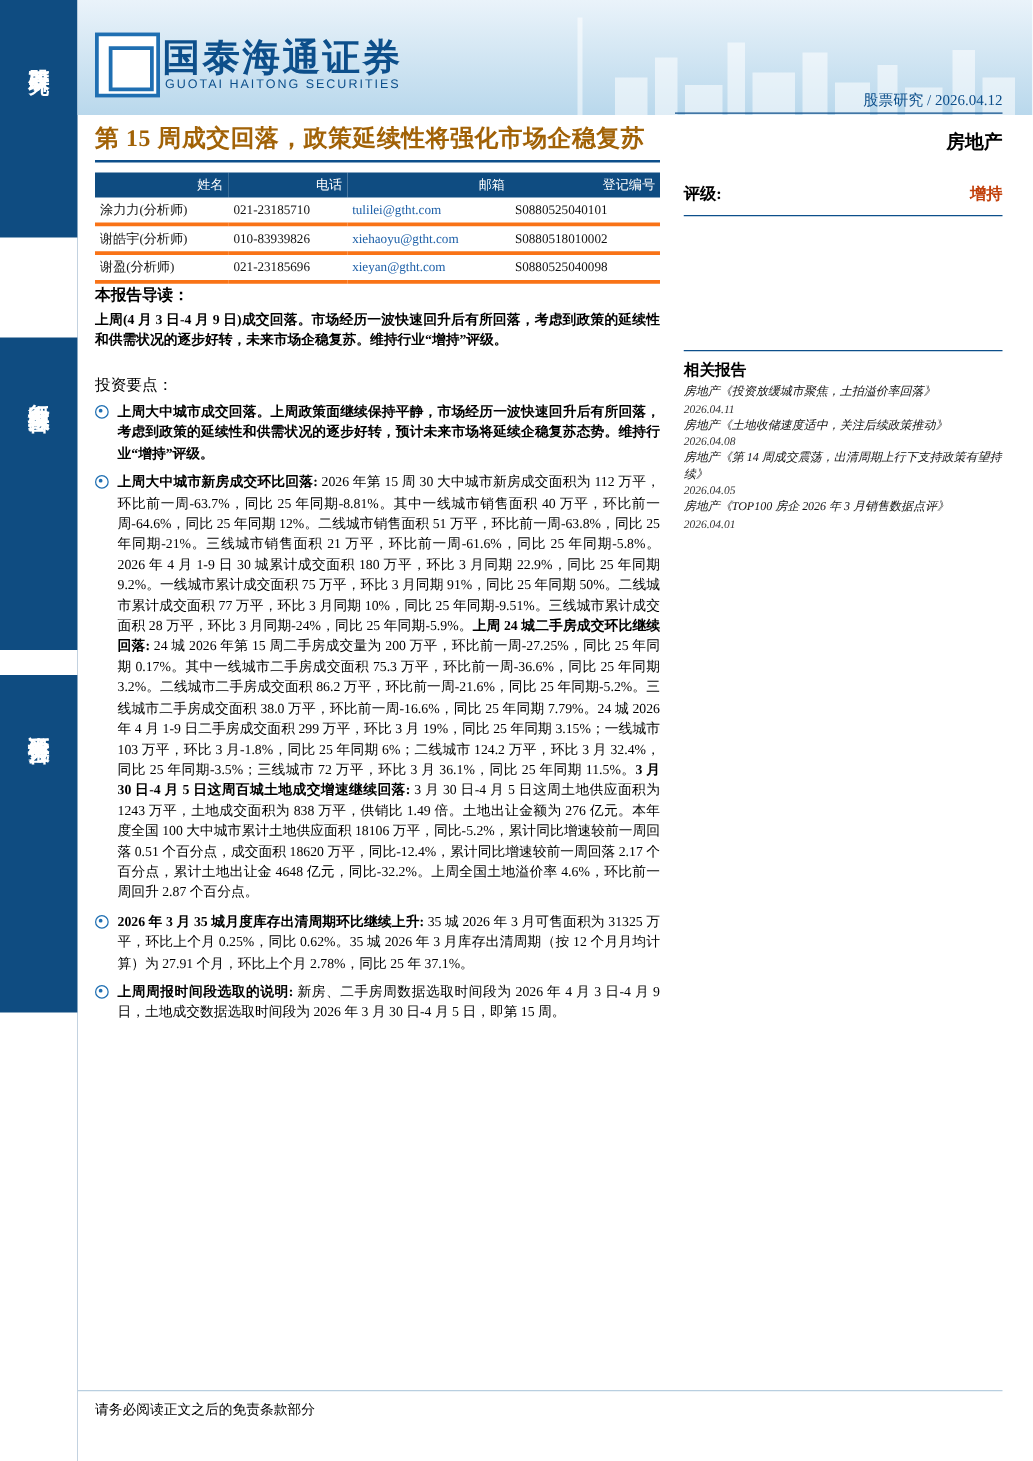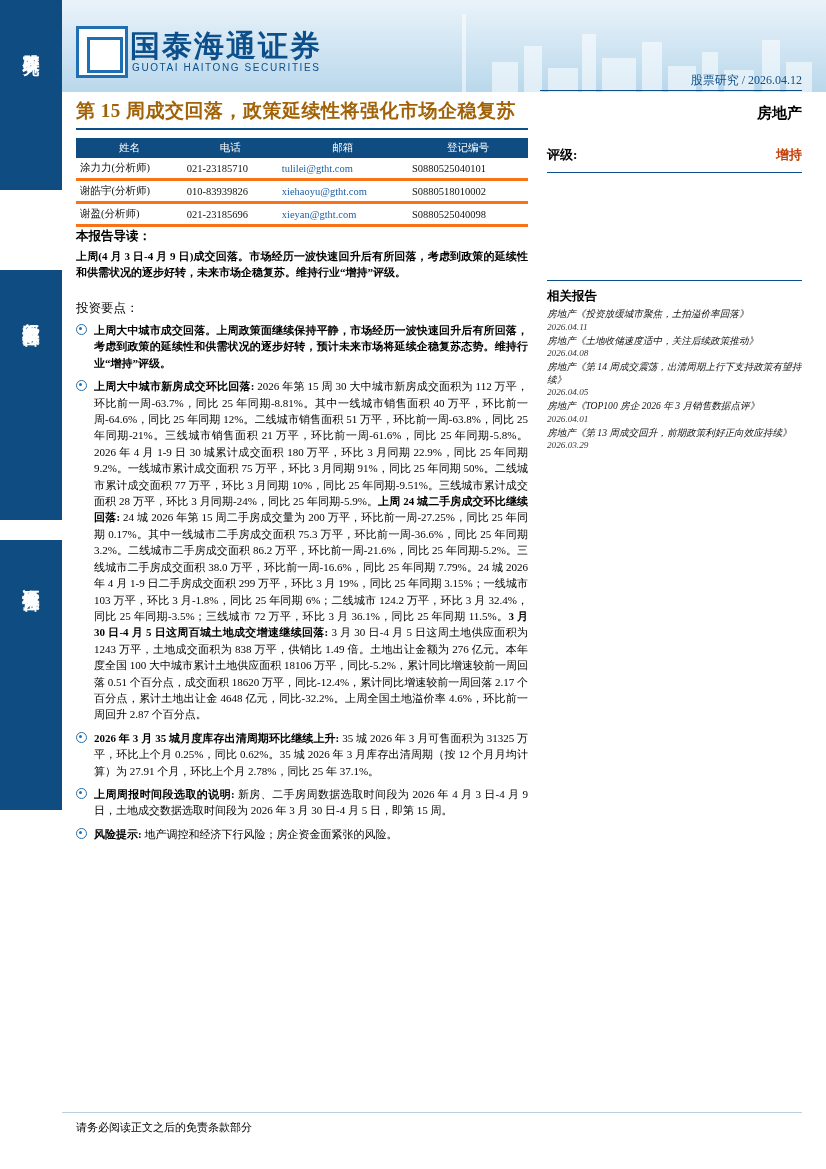--- a/index.html
+++ b/index.html
@@ -20,21 +20,21 @@
 
   .hdr-right{position:absolute;right:24px;top:72px;font-family:"Liberation Serif",serif;font-size:12px;color:#0d4f8b;}
   .hdr-right .sep{color:#0d4f8b;}
 
   .hdr-rule{position:absolute;left:540px;top:90px;width:262px;height:1px;background:#0d4f8b;}
   .doc-title{position:absolute;left:76px;top:98px;width:450px;font-size:19px;font-weight:bold;color:#a16207;font-family:"Liberation Serif",serif;letter-spacing:0.5px;}
   .title-underline{position:absolute;left:76px;top:128px;width:452px;height:2px;background:#0d4f8b;}
 
   
   .an-table{position:absolute;left:76px;top:138px;width:452px;font-size:10px;font-family:"Liberation Serif",serif;border-collapse:collapse;}
-  .an-table th{background:#0f4c81;color:#fff;font-weight:normal;padding:3px 4px;text-align:center;font-size:10.5px;}
+  .an-table th{background:#0f4c81;color:#fff;font-weight:normal;padding:3px 4px;text-align:right;font-size:10.5px;}
   .an-table td{padding:3px 4px;border-bottom:3px solid #f97316;color:#111;font-size:10.5px;}
   .an-table td.mail{color:#1c5fa8;}
   .an-table .c1{width:112px;}
   .an-table .c2{width:94px;}
   .an-table .c3{width:128px;}
   .an-table .c4{width:118px;}
 
   
   .rt-sector{position:absolute;right:24px;top:104px;font-size:15px;font-weight:bold;color:#000;font-family:"Liberation Serif",serif;}
   .rt-rating-label{position:absolute;left:547px;top:146px;font-size:13px;font-weight:bold;color:#000;}
@@ -159,24 +159,20 @@
     <span class="d">2026.04.08</span>
   </div>
   <div class="rel-item">
     <span class="t">房地产《第 14 周成交震荡，出清周期上行下支持政策有望持续》</span>
     <span class="d">2026.04.05</span>
   </div>
   <div class="rel-item">
     <span class="t">房地产《TOP100 房企 2026 年 3 月销售数据点评》</span>
     <span class="d">2026.04.01</span>
   </div>
-  <div class="rel-item">
-    <span class="t">房地产《第 13 周成交回升，前期政策利好正向效应持续》</span>
-    <span class="d">2026.03.29</span>
-  </div>
 </div>
 
 <div class="sec-h" style="left:76px;top:228px;">本报告导读：</div>
 <div class="lead">上周(4 月 3 日-4 月 9 日)成交回落。市场经历一波快速回升后有所回落，考虑到政策的延续性和供需状况的逐步好转，未来市场企稳复苏。维持行业“增持”评级。</div>
 <div class="pt-h">投资要点：</div>
 
 <div class="bullets">
   <div class="bul">
     <span class="dot"></span>
     <span class="b"><span class="b">上周大中城市成交回落。上周政策面继续保持平静，市场经历一波快速回升后有所回落，考虑到政策的延续性和供需状况的逐步好转，预计未来市场将延续企稳复苏态势。维持行业“增持”评级。</span></span>
@@ -186,20 +182,16 @@
     <span><span class="b">上周大中城市新房成交环比回落:</span> 2026 年第 15 周 30 大中城市新房成交面积为 112 万平，环比前一周-63.7%，同比 25 年同期-8.81%。其中一线城市销售面积 40 万平，环比前一周-64.6%，同比 25 年同期 12%。二线城市销售面积 51 万平，环比前一周-63.8%，同比 25 年同期-21%。三线城市销售面积 21 万平，环比前一周-61.6%，同比 25 年同期-5.8%。2026 年 4 月 1-9 日 30 城累计成交面积 180 万平，环比 3 月同期 22.9%，同比 25 年同期 9.2%。一线城市累计成交面积 75 万平，环比 3 月同期 91%，同比 25 年同期 50%。二线城市累计成交面积 77 万平，环比 3 月同期 10%，同比 25 年同期-9.51%。三线城市累计成交面积 28 万平，环比 3 月同期-24%，同比 25 年同期-5.9%。<span class="b">上周 24 城二手房成交环比继续回落:</span> 24 城 2026 年第 15 周二手房成交量为 200 万平，环比前一周-27.25%，同比 25 年同期 0.17%。其中一线城市二手房成交面积 75.3 万平，环比前一周-36.6%，同比 25 年同期 3.2%。二线城市二手房成交面积 86.2 万平，环比前一周-21.6%，同比 25 年同期-5.2%。三线城市二手房成交面积 38.0 万平，环比前一周-16.6%，同比 25 年同期 7.79%。24 城 2026 年 4 月 1-9 日二手房成交面积 299 万平，环比 3 月 19%，同比 25 年同期 3.15%；一线城市 103 万平，环比 3 月-1.8%，同比 25 年同期 6%；二线城市 124.2 万平，环比 3 月 32.4%，同比 25 年同期-3.5%；三线城市 72 万平，环比 3 月 36.1%，同比 25 年同期 11.5%。<span class="b">3 月 30 日-4 月 5 日这周百城土地成交增速继续回落:</span> 3 月 30 日-4 月 5 日这周土地供应面积为 1243 万平，土地成交面积为 838 万平，供销比 1.49 倍。土地出让金额为 276 亿元。本年度全国 100 大中城市累计土地供应面积 18106 万平，同比-5.2%，累计同比增速较前一周回落 0.51 个百分点，成交面积 18620 万平，同比-12.4%，累计同比增速较前一周回落 2.17 个百分点，累计土地出让金 4648 亿元，同比-32.2%。上周全国土地溢价率 4.6%，环比前一周回升 2.87 个百分点。</span>
   </div>
   <div class="bul">
     <span class="dot"></span>
     <span><span class="b">2026 年 3 月 35 城月度库存出清周期环比继续上升:</span> 35 城 2026 年 3 月可售面积为 31325 万平，环比上个月 0.25%，同比 0.62%。35 城 2026 年 3 月库存出清周期（按 12 个月月均计算）为 27.91 个月，环比上个月 2.78%，同比 25 年 37.1%。</span>
   </div>
   <div class="bul">
     <span class="dot"></span>
     <span><span class="b">上周周报时间段选取的说明:</span> 新房、二手房周数据选取时间段为 2026 年 4 月 3 日-4 月 9 日，土地成交数据选取时间段为 2026 年 3 月 30 日-4 月 5 日，即第 15 周。</span>
   </div>
-  <div class="bul">
-    <span class="dot"></span>
-    <span><span class="b">风险提示:</span> 地产调控和经济下行风险；房企资金面紧张的风险。</span>
-  </div>
 </div>
 
 <div class="foot-rule"></div>
 <div class="footer">请务必阅读正文之后的免责条款部分</div>
 
 </body></html>

